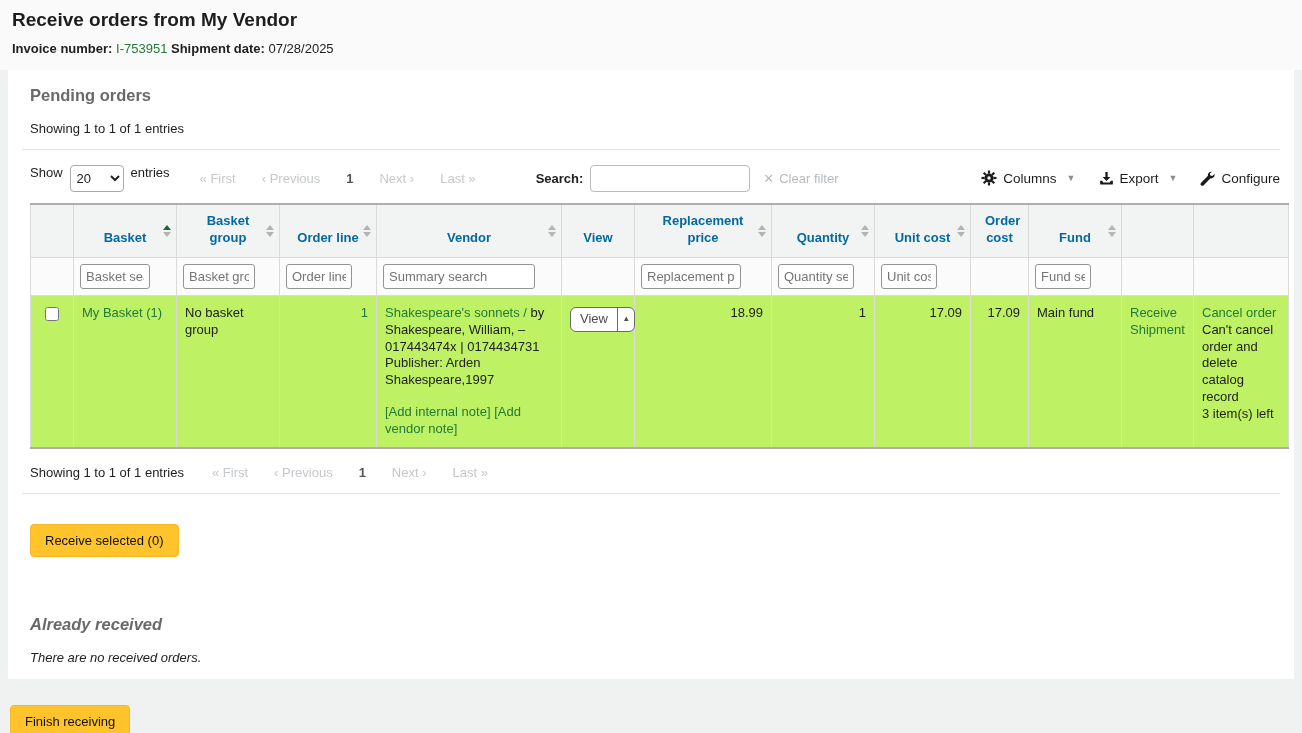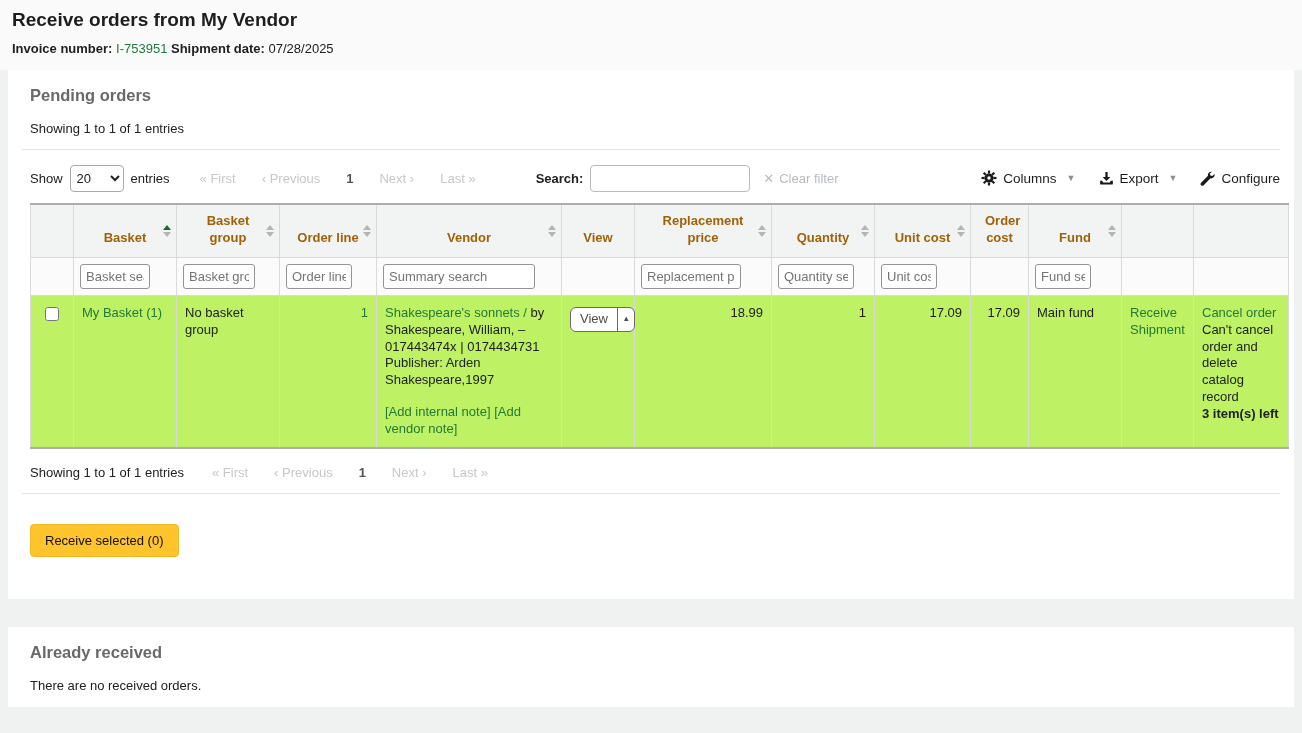--- a/index.html
+++ b/index.html
@@ -13,28 +13,28 @@
   a { color:#217a38; text-decoration:none; cursor:pointer; }
 
   
   .page-header { background:#fafafa; padding:9px 12px 14px 12px; }
   .page-header h1 { margin:0 0 10px 0; font-size:19px; font-weight:700; color:#1d1d1d; }
   .invoice-line { margin:0; font-size:13px; }
   .invoice-line b { font-weight:700; }
 
   
   .panel { background:#fff; margin:0 8px; padding:14px; }
-  .panel + .panel { margin-top:28px; }
+  .panel + .panel { margin-top:0;font-style:italic; }
   .panel h2 { margin:2px 0 16px 8px; font-size:16.5px; font-weight:700; color:#696969; }
   .entries-info { margin:0 0 0 8px; font-size:13px; color:#212121; }
   hr.split { border:none; border-top:1px solid #e4e4e4; margin:13px 0; }
 
   
   .controls { display:flex; align-items:center; margin:2px 0 10px 8px; height:30px; }
-  .show-group { display:flex; align-items:center; }
+  .show-group { display:flex; }
   .show-group select {
     margin:0 7px; height:27px; width:54px; font-size:13px;
     border:1px solid #aaa; border-radius:4px; background:#fff; color:#212121; padding:0 2px;
   }
   .pager { display:flex; align-items:center; margin-left:30px; }
   .pager > span { margin-right:26px; color:#c5c8cb; font-size:13px; cursor:default; }
   .pager .cur { color:#555; font-weight:700; }
   .pager .chev { font-size:13px; }
   .search-group { display:flex; align-items:center; margin-left:34px; }
   .search-group label { font-weight:600; margin-right:7px; }
@@ -48,21 +48,21 @@
   .tool svg { display:block; }
 
   
   table.orders {
     border-collapse:collapse; table-layout:fixed; width:1258px; margin-left:8px;
     border-top:2px solid #adadad; border-bottom:2px solid #adadad;
   }
   .orders th, .orders td { border:1px solid #dadada; font-size:13px; }
   .orders thead tr.head th {
     background:#f2f3f3; font-weight:700; text-align:center; vertical-align:bottom;
-    padding:8px 14px 10px 14px; position:relative; height:49px; line-height:1.3; color:#a16207;
+    padding:8px 14px 10px 14px; position:relative; height:49px; line-height:1.3; color:#0369a1;
   }
   .sort { position:absolute; right:5px; top:50%; margin-top:-6px; display:flex; flex-direction:column; gap:2px; }
   .sort i { width:0; height:0; border-left:4px solid transparent; border-right:4px solid transparent; }
   .sort .up { border-bottom:5px solid #b4b4b4; }
   .sort .down { border-top:5px solid #b4b4b4; }
   th.sorted-asc .sort .up { border-bottom-color:#156a30; }
 
   .orders tr.filter td { background:#fbfbfb; padding:6px; height:38px; }
   .orders tr.filter input {
     height:25px; border:1px solid #949494; border-radius:3px; background:#fff;
@@ -75,21 +75,21 @@
   td.num { text-align:right; }
   .summary-notes { margin-top:15px; }
   .view-btn {
     display:inline-flex; align-items:stretch; background:#fff; border:1px solid #6b6b6b;
     border-radius:6px; overflow:hidden; color:#4c4c4c; cursor:pointer; margin-top:2px;
   }
   .view-btn .vb-label { padding:3px 9px; }
   .view-btn .vb-caret { border-left:1px solid #6b6b6b; padding:3px 6px; display:flex; align-items:center; font-size:9px; }
   .stack a { display:block; }
   .cancel-note { color:#1d1d1d; }
-  .items-left { font-weight:700; }
+  .items-left { font-weight:400; }
 
   
   .table-footer { display:flex; align-items:center; margin:16px 0 0 8px; }
   .table-footer .info { font-size:13px; }
   .table-footer .pager { margin-left:28px; }
 
   
   .btn-yellow {
     background:#ffc32b; border:1px solid #f3b826; border-radius:4px;
     color:#111; font-size:13px; font-family:inherit; padding:8px 14px; cursor:pointer;

